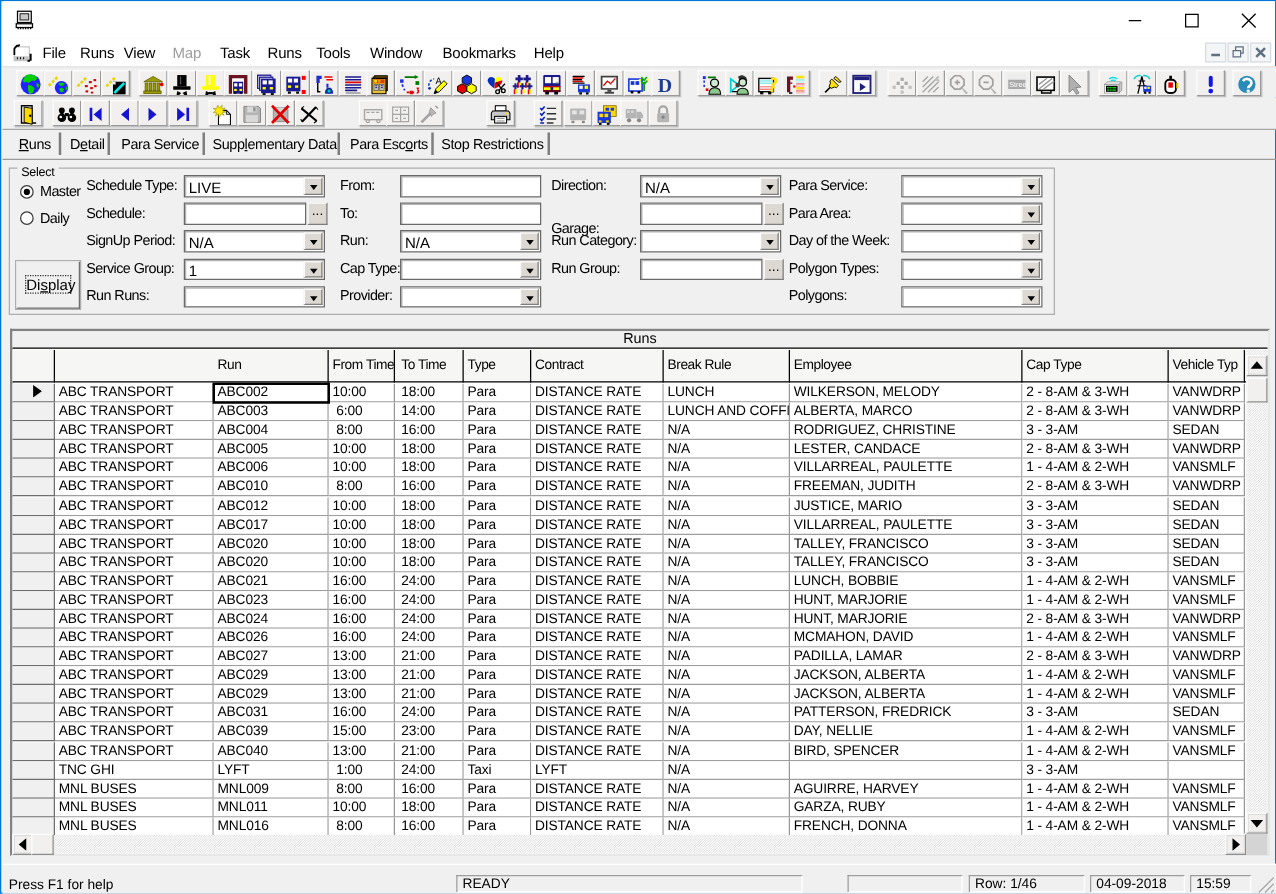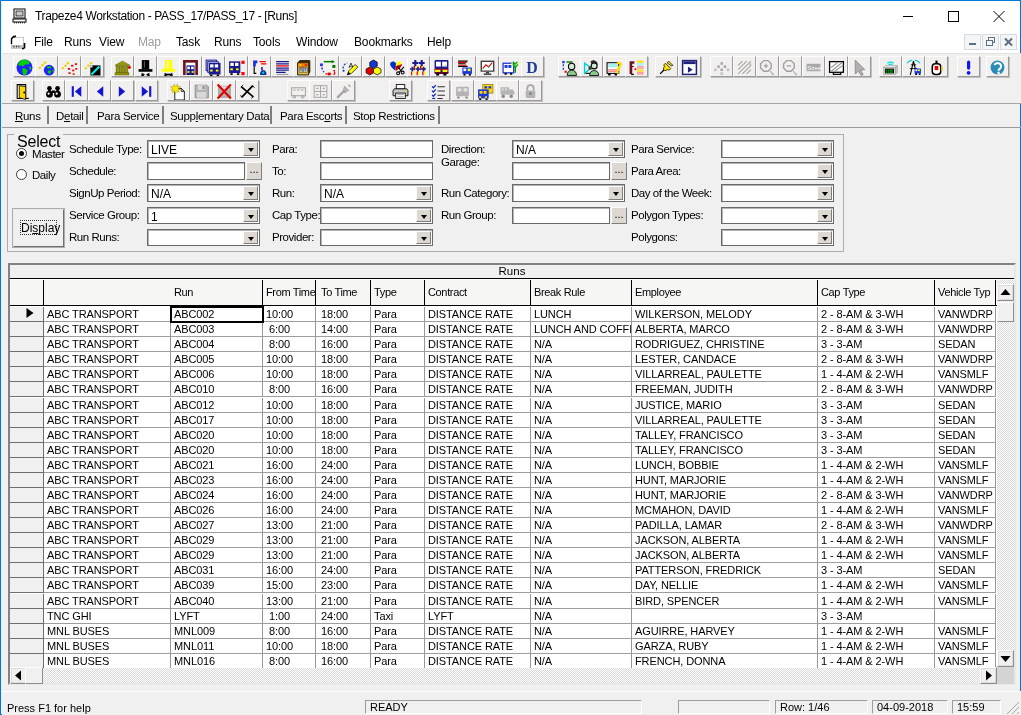--- a/index.html
+++ b/index.html
@@ -47,21 +47,20 @@
 <body>
 <div class="win">
 
   <div class="title">
     <svg class="abs" style="left:10px;top:7px" width="16" height="16" viewBox="0 0 16 16">
       <rect x="2" y="1" width="11" height="9" fill="#fff" stroke="#000"></rect>
       <rect x="4" y="3" width="7" height="5" fill="#c8c8c8" stroke="#000" stroke-width=".7"></rect>
       <rect x="1" y="11" width="13" height="3" fill="#fff" stroke="#000"></rect>
       <path d="M2 14.8h12" stroke="#000" stroke-dasharray="1 1"></path>
     </svg>
-    <span class="txt">Trapeze4 Workstation - PASS_17/PASS_17 - [Runs]</span>
     <svg class="abs" style="left:899px;top:0" width="14" height="30" viewBox="0 0 14 30">
         <path d="M2 15.5h10" stroke="#000" stroke-width="1"></path>
       </svg>
     <svg class="abs" style="left:945px;top:0" width="14" height="30" viewBox="0 0 14 30">
         <rect x="1.5" y="10.5" width="10" height="10" fill="none" stroke="#000"></rect>
       </svg>
     <svg class="abs" style="left:990px;top:0" width="14" height="30" viewBox="0 0 14 30">
         <path d="M1.5 10l11 11M12.5 10l-11 11" stroke="#000" stroke-width="1"></path>
       </svg>
   </div>
@@ -721,21 +720,21 @@
     <div class="tsep" style="left:45px"></div>
     <div class="tsep" style="left:84px"></div>
     <div class="tsep" style="left:160px"></div>
     <div class="tsep" style="left:268px"></div>
     <div class="tsep" style="left:343px"></div>
     <div class="tsep" style="left:436px"></div>
     <div class="abs" style="left:0;top:23px;width:1019px;height:1px;background:#9a9a9a"></div>
   </div>
 
   <div class="fieldset"></div>
-  <div class="abs" style="left:13px;top:132px;background:#f0f0f0;padding:0 3px;font-size:16px;letter-spacing:-0.2px">Select</div>
+  <div class="abs" style="left:13px;top:132px;background:#f0f0f0;padding:0 3px;font-size:10px;letter-spacing:-0.2px">Select</div>
   <div id="form">
       <div class="lbl" style="left:68px;top:141.5px">Schedule Type:</div>
       <div class="edit" style="left:146px;top:139px;width:113px">
         <span class="val">LIVE</span>
         <div class="drop"></div>
       </div>
       <div class="lbl" style="left:68px;top:163.7px">Schedule:</div>
       <div class="edit" style="left:146px;top:161.2px;width:98px"></div>
       <div class="dots" style="left:245px;top:161.2px">...</div>
       <div class="lbl" style="left:68px;top:185.9px">SignUp Period:</div>
@@ -746,21 +745,21 @@
       <div class="lbl" style="left:68px;top:208px">Service Group:</div>
       <div class="edit" style="left:146px;top:205.5px;width:113px">
         <span class="val">1</span>
         <div class="drop"></div>
       </div>
       <div class="lbl" style="left:68px;top:230.2px">Run Runs:</div>
       <div class="edit" style="left:146px;top:227.7px;width:113px">
         <span class="val"></span>
         <div class="drop"></div>
       </div>
-      <div class="lbl" style="left:271px;top:141.5px">Para:</div>
+      <div class="lbl" style="left:271px;top:141.5px">From:</div>
       <div class="edit" style="left:319px;top:139px;width:113px"></div>
       <div class="lbl" style="left:271px;top:163.7px">To:</div>
       <div class="edit" style="left:319px;top:161.2px;width:113px"></div>
       <div class="lbl" style="left:271px;top:185.9px">Run:</div>
       <div class="edit" style="left:319px;top:183.4px;width:113px">
         <span class="val">N/A</span>
         <div class="drop"></div>
       </div>
       <div class="lbl" style="left:271px;top:208px">Cap Type:</div>
       <div class="edit" style="left:319px;top:205.5px;width:113px">
@@ -770,21 +769,21 @@
       <div class="lbl" style="left:271px;top:230.2px">Provider:</div>
       <div class="edit" style="left:319px;top:227.7px;width:113px">
         <span class="val"></span>
         <div class="drop"></div>
       </div>
       <div class="lbl" style="left:440px;top:141.5px">Direction:</div>
       <div class="edit" style="left:511px;top:139px;width:113px">
         <span class="val">N/A</span>
         <div class="drop"></div>
       </div>
-      <div class="lbl" style="left:440px;top:155px">Garage:</div>
+      <div class="lbl" style="left:440px;top:176px">Garage:</div>
       <div class="edit" style="left:511px;top:161.2px;width:98px"></div>
       <div class="dots" style="left:610px;top:161.2px">...</div>
       <div class="lbl" style="left:440px;top:185.9px">Run Category:</div>
       <div class="edit" style="left:511px;top:183.4px;width:113px">
         <span class="val"></span>
         <div class="drop"></div>
       </div>
       <div class="lbl" style="left:440px;top:208px">Run Group:</div>
       <div class="edit" style="left:511px;top:205.5px;width:98px"></div>
       <div class="dots" style="left:610px;top:205.5px">...</div>

